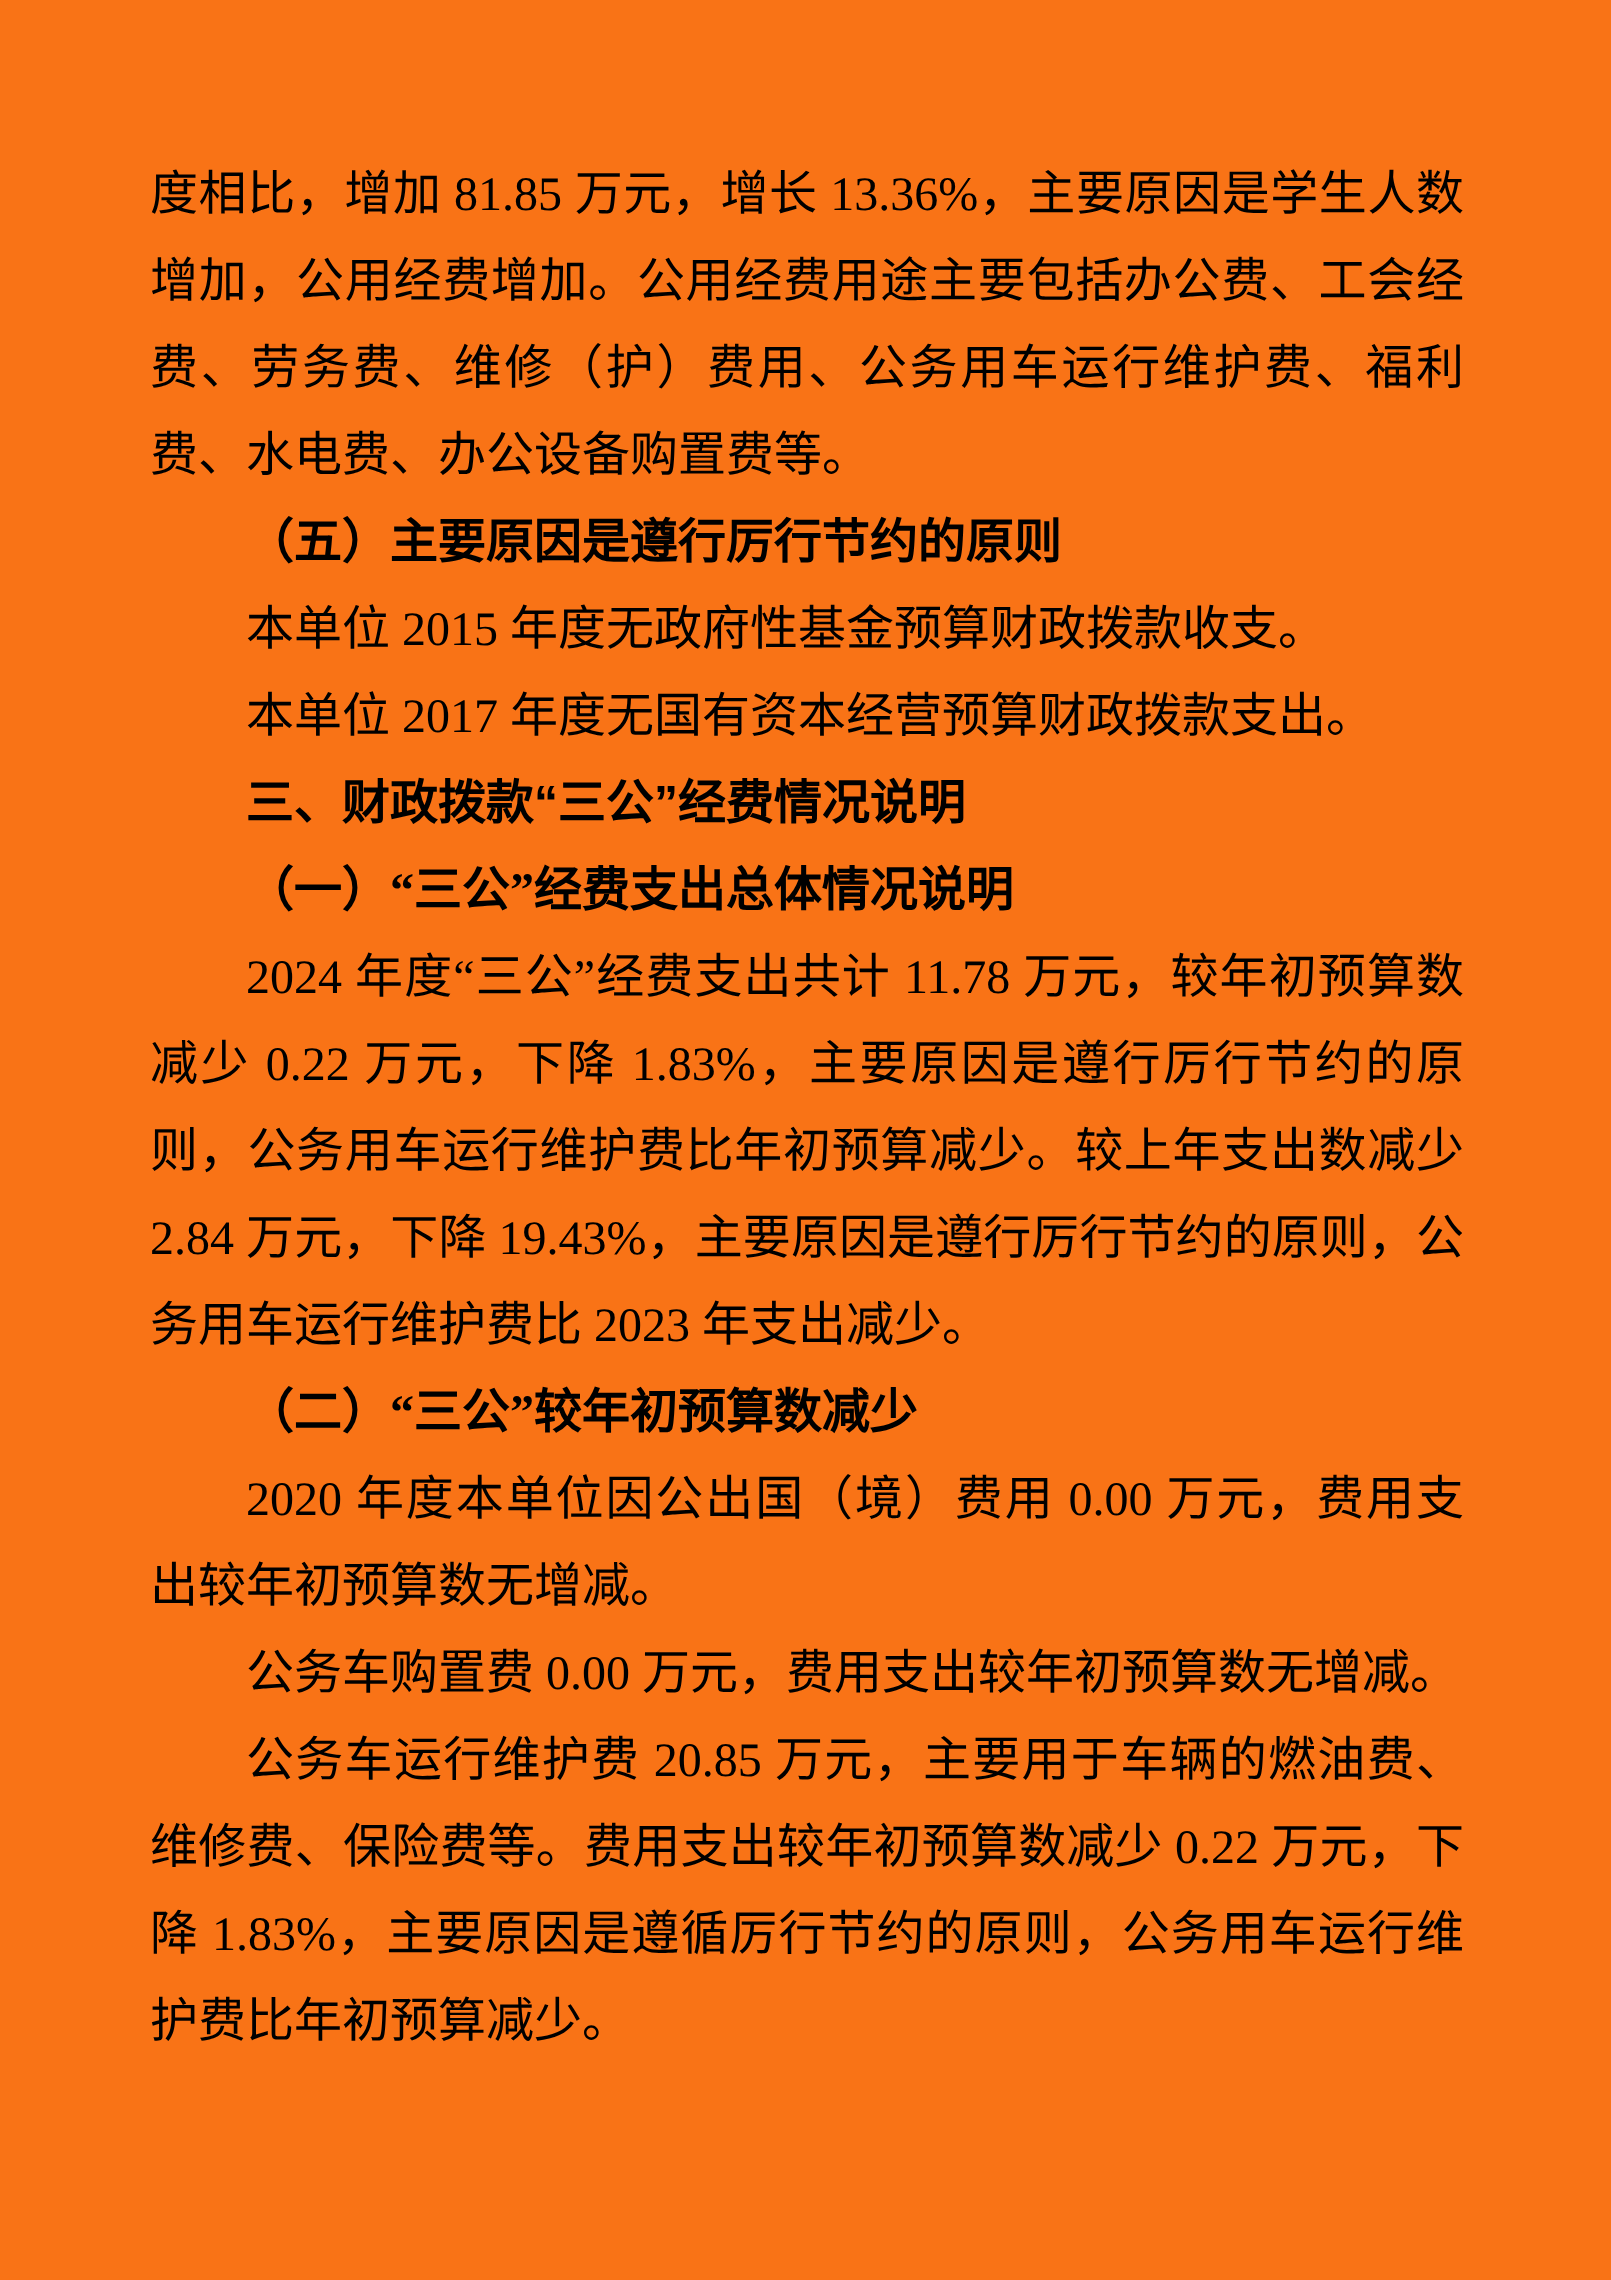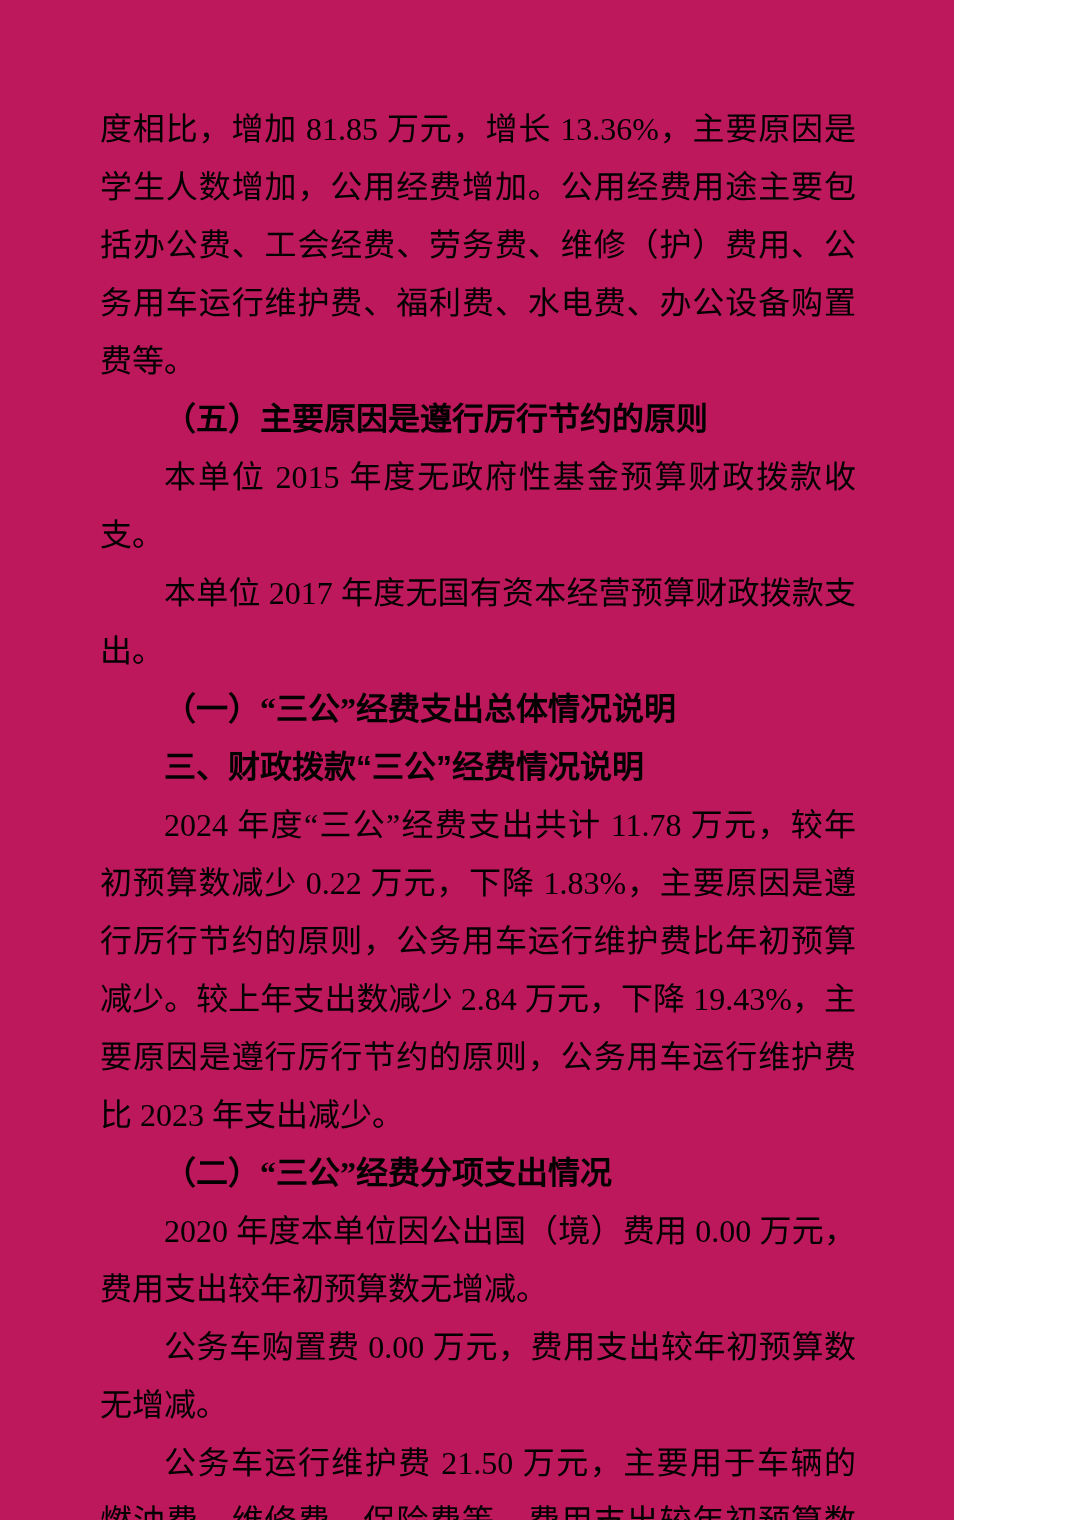--- a/index.html
+++ b/index.html
@@ -2,23 +2,23 @@
 <html lang="zh-CN"><head>
 <meta charset="utf-8">
 <style>
   html, body {
     margin: 0;
     padding: 0;
     background: #ffffff;
   }
   .page {
     position: relative;
-    width: 954px;
+    width: 1074px;
     height: 1520px;
-    background: #be185d;
+    background: #f97316;
     box-sizing: border-box;
     padding: 100px 98px 0 100px;
     overflow: hidden;
   }
   .doc {
     font-family: "Liberation Serif", "DejaVu Serif", serif;
     font-size: 32px;
     line-height: 58px;
     color: #000000;
     text-align: justify;
@@ -45,28 +45,28 @@
 
     <p class="block para-noindent">度相比，增加 81.85 万元，增长 13.36%，主要原因是学生人数增加，公用经费增加。公用经费用途主要包括办公费、工会经费、劳务费、维修（护）费用、公务用车运行维护费、福利费、水电费、办公设备购置费等。</p>
 
     <p class="block h-kai">（五）主要原因是遵行厉行节约的原则</p>
 
     <p class="block para">本单位 2015 年度无政府性基金预算财政拨款收支。</p>
 
 
     <p class="block para">本单位 2017 年度无国有资本经营预算财政拨款支出。</p>
 
+    <p class="block h-hei">三、财政拨款“三公”经费情况说明</p>
+
     <p class="block h-kai">（一）“三公”经费支出总体情况说明</p>
-
-    <p class="block h-hei">三、财政拨款“三公”经费情况说明</p>
 
     <p class="block para">2024 年度“三公”经费支出共计 11.78 万元，较年初预算数减少 0.22 万元，下降 1.83%，主要原因是遵行厉行节约的原则，公务用车运行维护费比年初预算减少。较上年支出数减少 2.84 万元，下降 19.43%，主要原因是遵行厉行节约的原则，公务用车运行维护费比 2023 年支出减少。</p>
 
-    <p class="block h-kai">（二）“三公”经费分项支出情况</p>
+    <p class="block h-kai">（二）“三公”较年初预算数减少</p>
 
     <p class="block para">2020 年度本单位因公出国（境）费用 0.00 万元，费用支出较年初预算数无增减。</p>
 
     <p class="block para">公务车购置费 0.00 万元，费用支出较年初预算数无增减。</p>
 
-    <p class="block para">公务车运行维护费 21.50 万元，主要用于车辆的燃油费、维修费、保险费等。费用支出较年初预算数减少 0.22 万元，下降 1.83%，主要原因是遵循厉行节约的原则，公务用车运行维护费比年初预算减少。</p>
+    <p class="block para">公务车运行维护费 20.85 万元，主要用于车辆的燃油费、维修费、保险费等。费用支出较年初预算数减少 0.22 万元，下降 1.83%，主要原因是遵循厉行节约的原则，公务用车运行维护费比年初预算减少。</p>
 
   </div>
 </div>
 
 </body></html>

